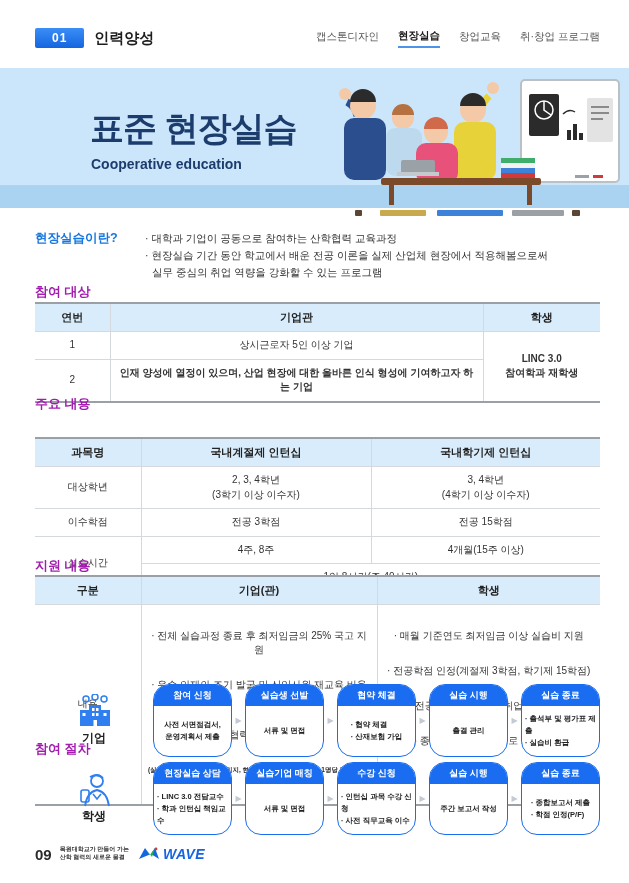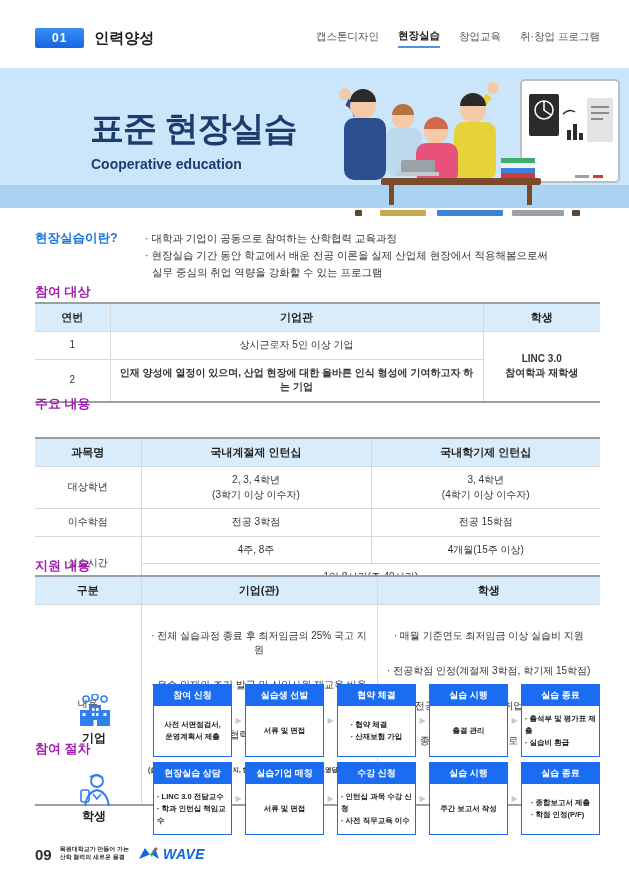--- a/index.html
+++ b/index.html
@@ -46,21 +46,21 @@
   table.data tr:last-child td{border-bottom:none;}
   td.list-cell{text-align:left;vertical-align:top;padding:8px 12px;}
   .li-item{margin:3px 0;}
   .li-note{font-size:6.5px;font-weight:bold;color:#222;margin-top:5px;}
 
   
   .process-row{position:absolute;left:35px;right:29px;display:flex;align-items:stretch;height:73px;}
   .actor{width:118px;display:flex;flex-direction:column;align-items:center;justify-content:center;gap:0;}
   .actor-label{font-size:12px;font-weight:bold;color:#222;}
   .steps{flex:1;display:flex;align-items:stretch;}
-  .step-card{flex:1;display:flex;flex-direction:column;border:1.5px solid #1a6df0;border-radius:0;
+  .step-card{flex:1;display:flex;flex-direction:column;border:1.5px solid #1a6df0;border-radius:16px;
              overflow:hidden;background:#fff;}
   .step-title{background:#1a6df0;color:#fff;font-size:9px;font-weight:bold;text-align:center;
               padding:4px 2px;}
   .step-body{flex:1;display:flex;align-items:center;justify-content:center;font-size:7.5px;
              font-weight:600;color:#222;text-align:center;white-space:pre-line;line-height:1.6;padding:2px 3px;}
   .step-body.bullets{text-align:left;}
   .arrow-gap{width:13px;display:flex;align-items:center;justify-content:center;
              color:#c3cad2;font-size:8px;flex:none;}
 
   

